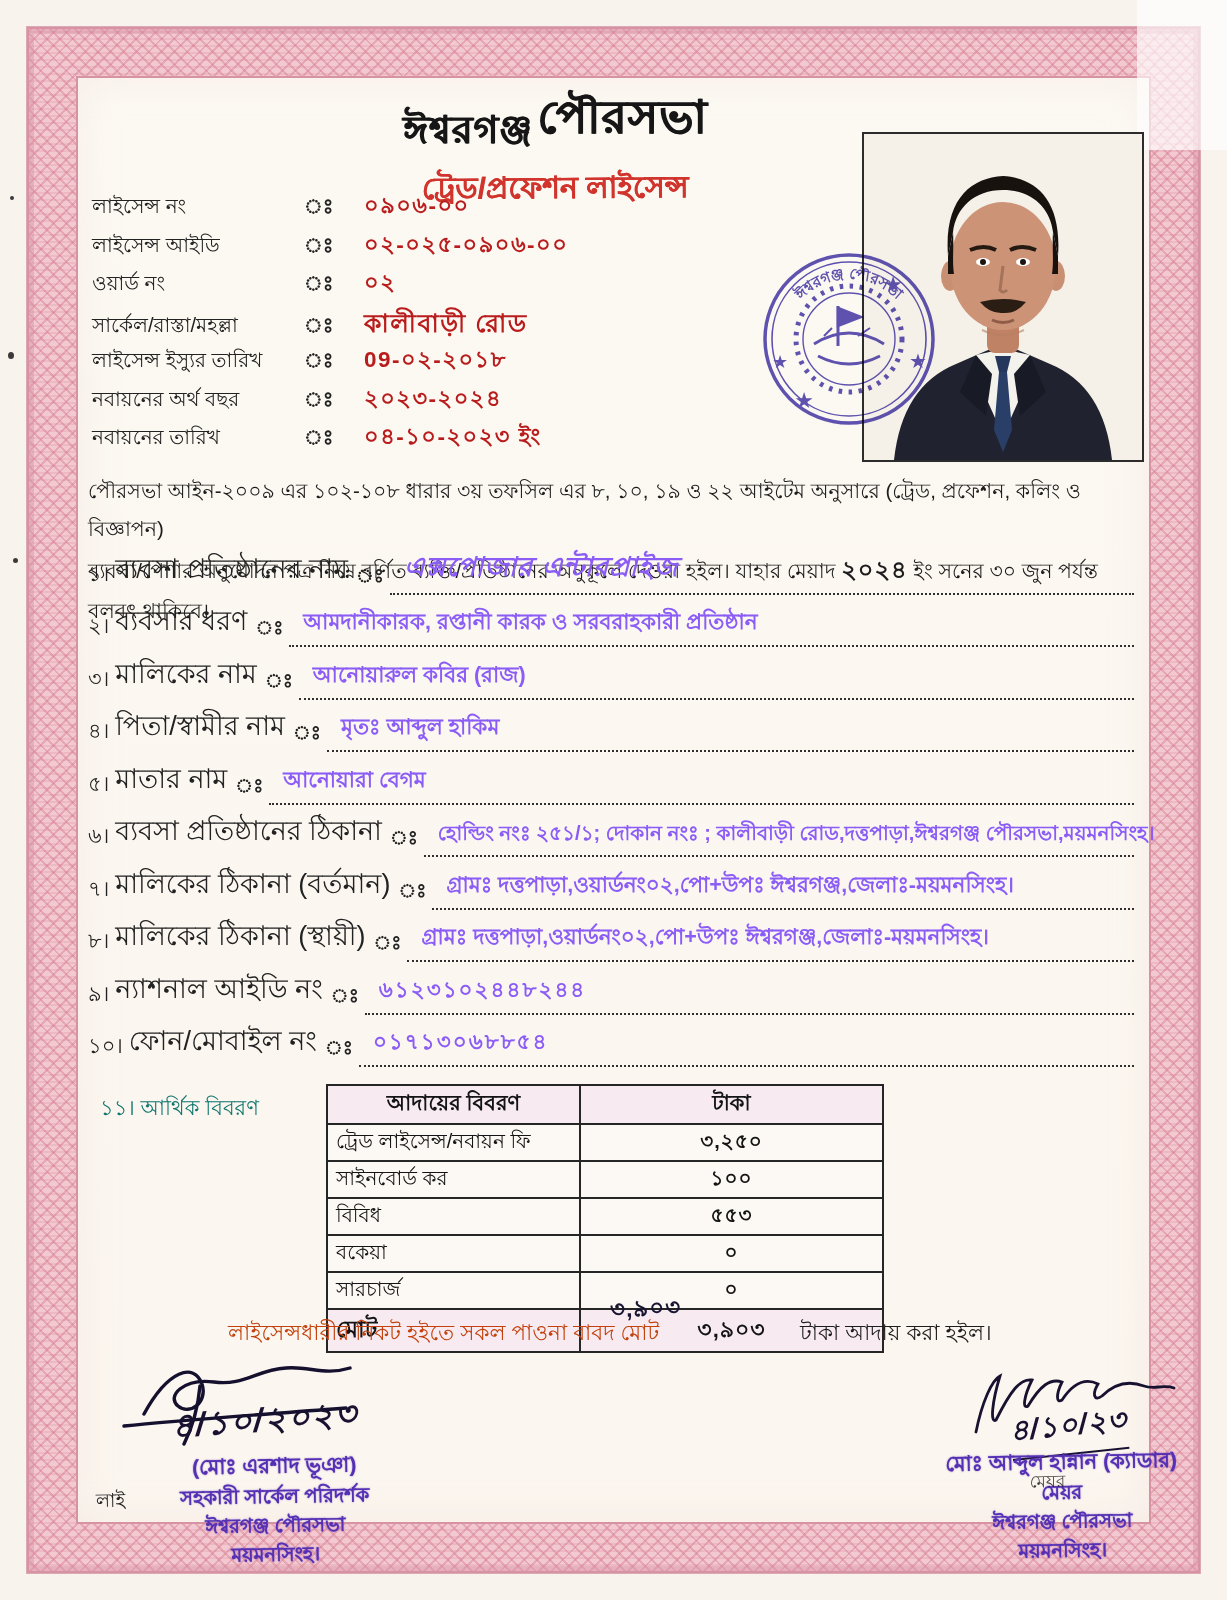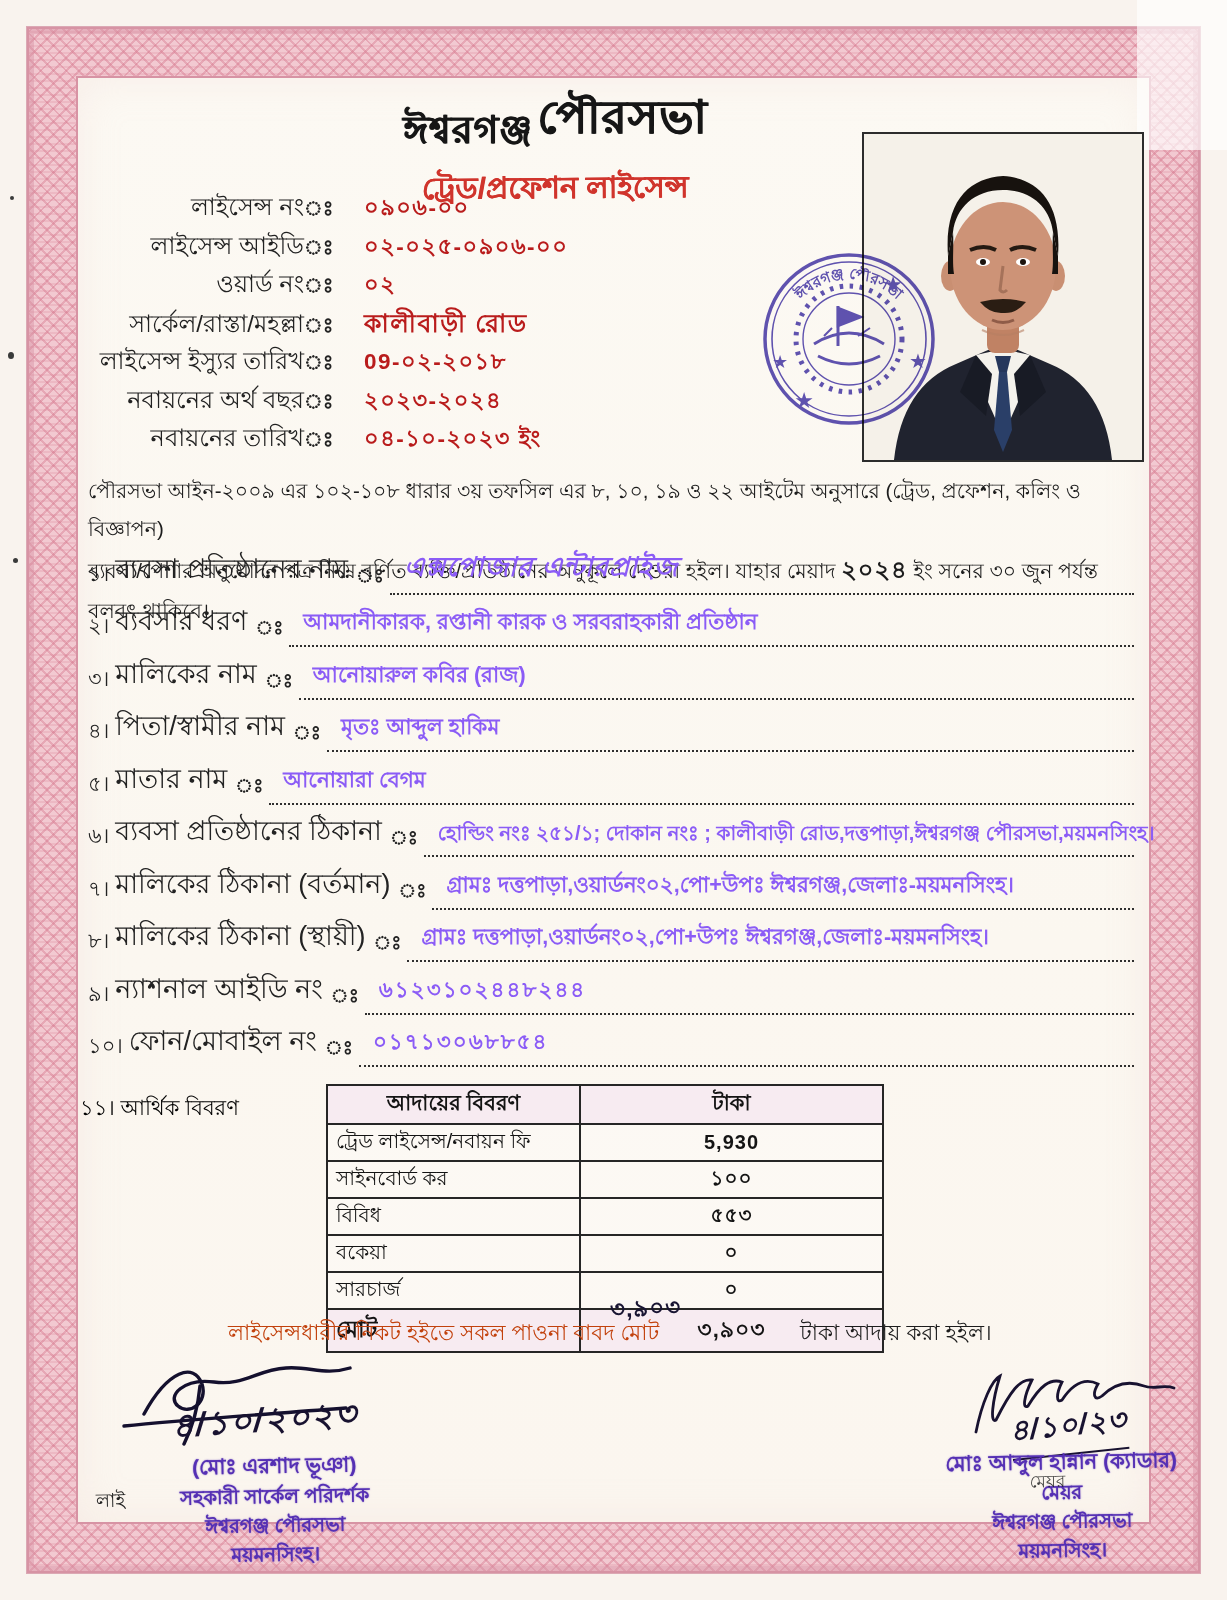--- a/index.html
+++ b/index.html
@@ -38,21 +38,21 @@
   .hdr{position:absolute;left:80px;top:82px;width:950px;text-align:center;color:#161616;}
   .hdr .t1{font-size:38px;font-weight:bold;position:relative;top:10px;letter-spacing:1px;
            text-shadow:1px 0 0 #161616;}
   .hdr .t2{font-size:46px;font-weight:bold;letter-spacing:1px;text-shadow:1px 0 0 #161616;}
   .hdr .sub{margin-top:6px;font-size:30px;font-weight:bold;color:#d0342c;
             text-shadow:.5px 0 0 #d0342c;transform:rotate(-.4deg);}
 
   
   .info{position:absolute;left:92px;top:188px;width:640px;}
   .irow{display:grid;grid-template-columns:212px 48px 1fr;align-items:baseline;height:38.5px;}
-  .ilbl{font-size:24px;color:#222;text-align:right;}
+  .ilbl{font-size:20px;color:#222;}
   .icolon{font-size:20px;font-weight:bold;color:#222;}
   .ival{font-size:22.5px;font-weight:bold;color:#b91c1c;letter-spacing:1.5px;margin-left:12px;}
 
   
   .photo{position:absolute;left:862px;top:132px;width:278px;height:326px;
          border:2px solid #2c2c2c;background:#f5f1ea;}
   .seal{position:absolute;left:758px;top:248px;width:182px;height:182px;
         mix-blend-mode:multiply;opacity:.88;}
 
   
@@ -65,21 +65,21 @@
   .frow{position:relative;display:flex;align-items:flex-end;height:52.5px;}
   .fno{font-size:21px;color:#222;white-space:nowrap;margin-right:6px;padding-bottom:2px;}
   .flbl{font-size:27px;color:#222;white-space:nowrap;padding-bottom:2px;}
   .fcolon{font-size:19px;font-weight:bold;color:#222;margin:0 6px 2px 8px;}
   .dots{flex:1;position:relative;border-bottom:2.6px dotted #2f2f2f;height:10px;}
   .fval{position:absolute;left:14px;bottom:4px;font-size:21.5px;font-weight:bold;
         color:#8b5cf6;white-space:nowrap;}
   .fval.em{font-size:27px;font-style:italic;letter-spacing:1px;bottom:2px;}
 
   
-  .fin-label{position:absolute;left:80px;top:1092px;font-size:21px;color:#000000;}
+  .fin-label{position:absolute;left:100px;top:1092px;font-size:21px;color:#0f766e;}
   table.fin{position:absolute;left:326px;top:1084px;width:558px;border-collapse:collapse;
             background:rgba(255,255,255,.25);}
   table.fin th,table.fin td{border:2.4px solid #262626;padding:1px 8px;color:#141414;}
   table.fin th{font-size:21px;font-weight:bold;height:32px;background:#f7ebf1;}
   table.fin td.item{font-size:20px;height:28px;}
   table.fin td.amt{font-size:20px;font-weight:bold;text-align:center;width:285px;letter-spacing:1px;}
   table.fin tr.total td{height:34px;background:#f7ebf1;}
   table.fin tr.total td.item{font-size:23px;font-weight:bold;}
   table.fin tr.total td.amt{font-size:22px;}
 
@@ -343,21 +343,21 @@
   <table class="fin">
     <thead>
       <tr>
         <th>আদায়ের বিবরণ</th>
         <th>টাকা</th>
       </tr>
     </thead>
     <tbody>
       <tr>
         <td class="item">ট্রেড লাইসেন্স/নবায়ন ফি</td>
-        <td class="amt">5,930</td>
+        <td class="amt">৩,২৫০</td>
       </tr>
       <tr>
         <td class="item">সাইনবোর্ড কর</td>
         <td class="amt">১০০</td>
       </tr>
       <tr>
         <td class="item">বিবিধ</td>
         <td class="amt">৫৫৩</td>
       </tr>
       <tr>

